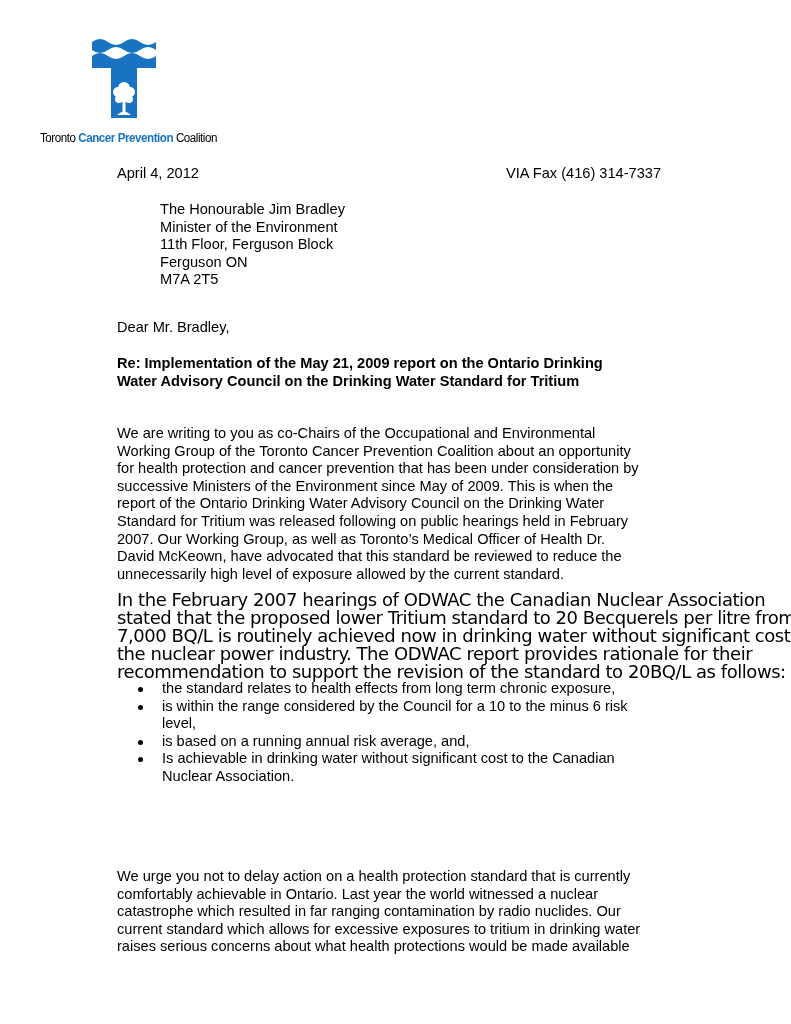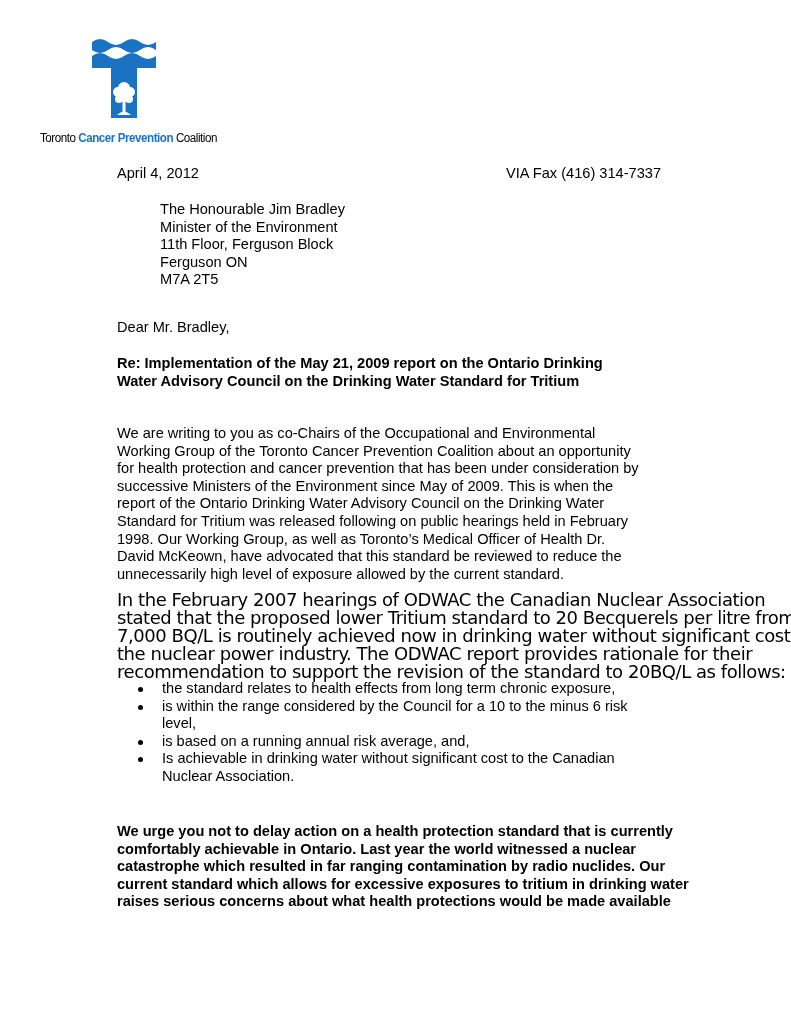--- a/index.html
+++ b/index.html
@@ -19,21 +19,21 @@
     .subject div { white-space: nowrap; height: 17.6px; }
     .para1 { position: absolute; top: 413px; left: 117px; margin-top: 12px; }
     .para1 div, .para3 div { white-space: nowrap; height: 17.6px; }
     .para2 { position: absolute; top: 589px; left: 117px; font-family: "DejaVu Sans", sans-serif;
              font-size: 18px; letter-spacing: -0.45px; }
     .para2 div { white-space: nowrap; height: 18px; }
     .bullets { position: absolute; top: 680px; left: 117px; margin: 0; padding: 0; list-style: none; }
     .bullets li { position: relative; padding-left: 45px; }
     .bullets li div { white-space: nowrap; height: 17.6px; }
     .bullet-dot { position: absolute; left: 21px; top: 7px; width: 5px; height: 5px; border-radius: 50%; background: #000; }
-    .para3 { position: absolute; top: 823px; left: 117px; font-weight: bold; }
+    .para3 { position: absolute; top: 868px; left: 117px; }
   </style>
 </head>
 <body>
 
 <div class="logo">
   <svg width="68" height="84" viewBox="0 0 68 84">
     <path d="M2 6 Q10 0 18 6 T34 6 T50 6 T66 6 L66 14 Q58 8 50 14 T34 14 T18 14 T2 14 Z" fill="#1a73c2"></path>
     <path d="M2 20 Q10 14 18 20 T34 20 T50 20 T66 20 L66 32 L2 32 Z" fill="#1a73c2"></path>
     <rect x="21" y="30" width="26" height="52" fill="#1a73c2"></rect>
     <g fill="#ffffff">
@@ -74,21 +74,21 @@
   <div>Water Advisory Council on the Drinking Water Standard for Tritium</div>
 </div>
 
 <div class="para1" style="font-size:14.6px;line-height:17.6px;">
   <div>We are writing to you as co-Chairs of the Occupational and Environmental</div>
   <div>Working Group of the Toronto Cancer Prevention Coalition about an opportunity</div>
   <div>for health protection and cancer prevention that has been under consideration by</div>
   <div>successive Ministers of the Environment since May of 2009. This is when the</div>
   <div>report of the Ontario Drinking Water Advisory Council on the Drinking Water</div>
   <div>Standard for Tritium was released following on public hearings held in February</div>
-  <div>1998. Our Working Group, as well as Toronto’s Medical Officer of Health Dr.</div>
+  <div>2007. Our Working Group, as well as Toronto’s Medical Officer of Health Dr.</div>
   <div>David McKeown, have advocated that this standard be reviewed to reduce the</div>
   <div>unnecessarily high level of exposure allowed by the current standard.</div>
 </div>
 
 <div class="para2">
   <div>In the February 2007 hearings of ODWAC the Canadian Nuclear Association</div>
   <div>stated that the proposed lower Tritium standard to 20 Becquerels per litre from</div>
   <div>7,000 BQ/L is routinely achieved now in drinking water without significant cost to</div>
   <div>the nuclear power industry. The ODWAC report provides rationale for their</div>
   <div>recommendation to support the revision of the standard to 20BQ/L as follows:</div>

